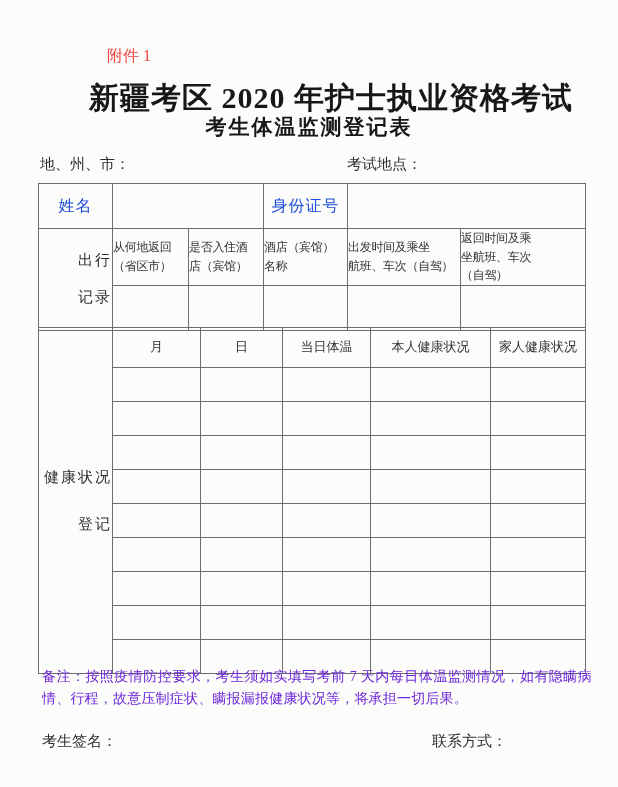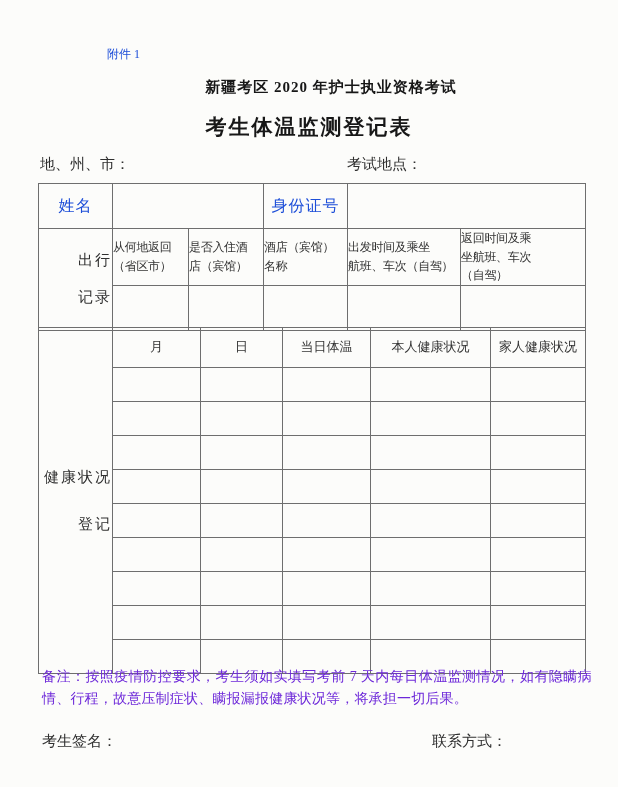--- a/index.html
+++ b/index.html
@@ -7,25 +7,25 @@
     position:relative;
     width:618px; height:787px;
     margin:0 auto;
     background:#fcfcfa;
     font-family:"Liberation Serif","DejaVu Serif",serif;
     color:#2f2f2f;
     overflow:hidden;
   }
   .attachment {
     position:absolute; left:107px; top:46px;
-    font-size:12px; color:#1d4ed8;text-align:center;
+    font-size:16px; color:#ef4444;text-align:center;
   }
   .title1 {
     position:absolute; left:0; right:0; top:78px; margin:0;
-    text-align:center; font-size:15px; font-weight:bold;
+    text-align:center; font-size:30px; font-weight:bold;
     letter-spacing:1px; color:#171717;padding-left:44px;
   }
   .title2 {
     position:absolute; left:0; right:0; top:113px; margin:0;
     text-align:center; font-size:21px; font-weight:bold;
     letter-spacing:2px; color:#171717;
   }
   .meta { position:absolute; top:155px; left:40px; right:20px; height:20px; font-size:15px; }
   .meta .site { position:absolute; left:307px; top:0; }
 

